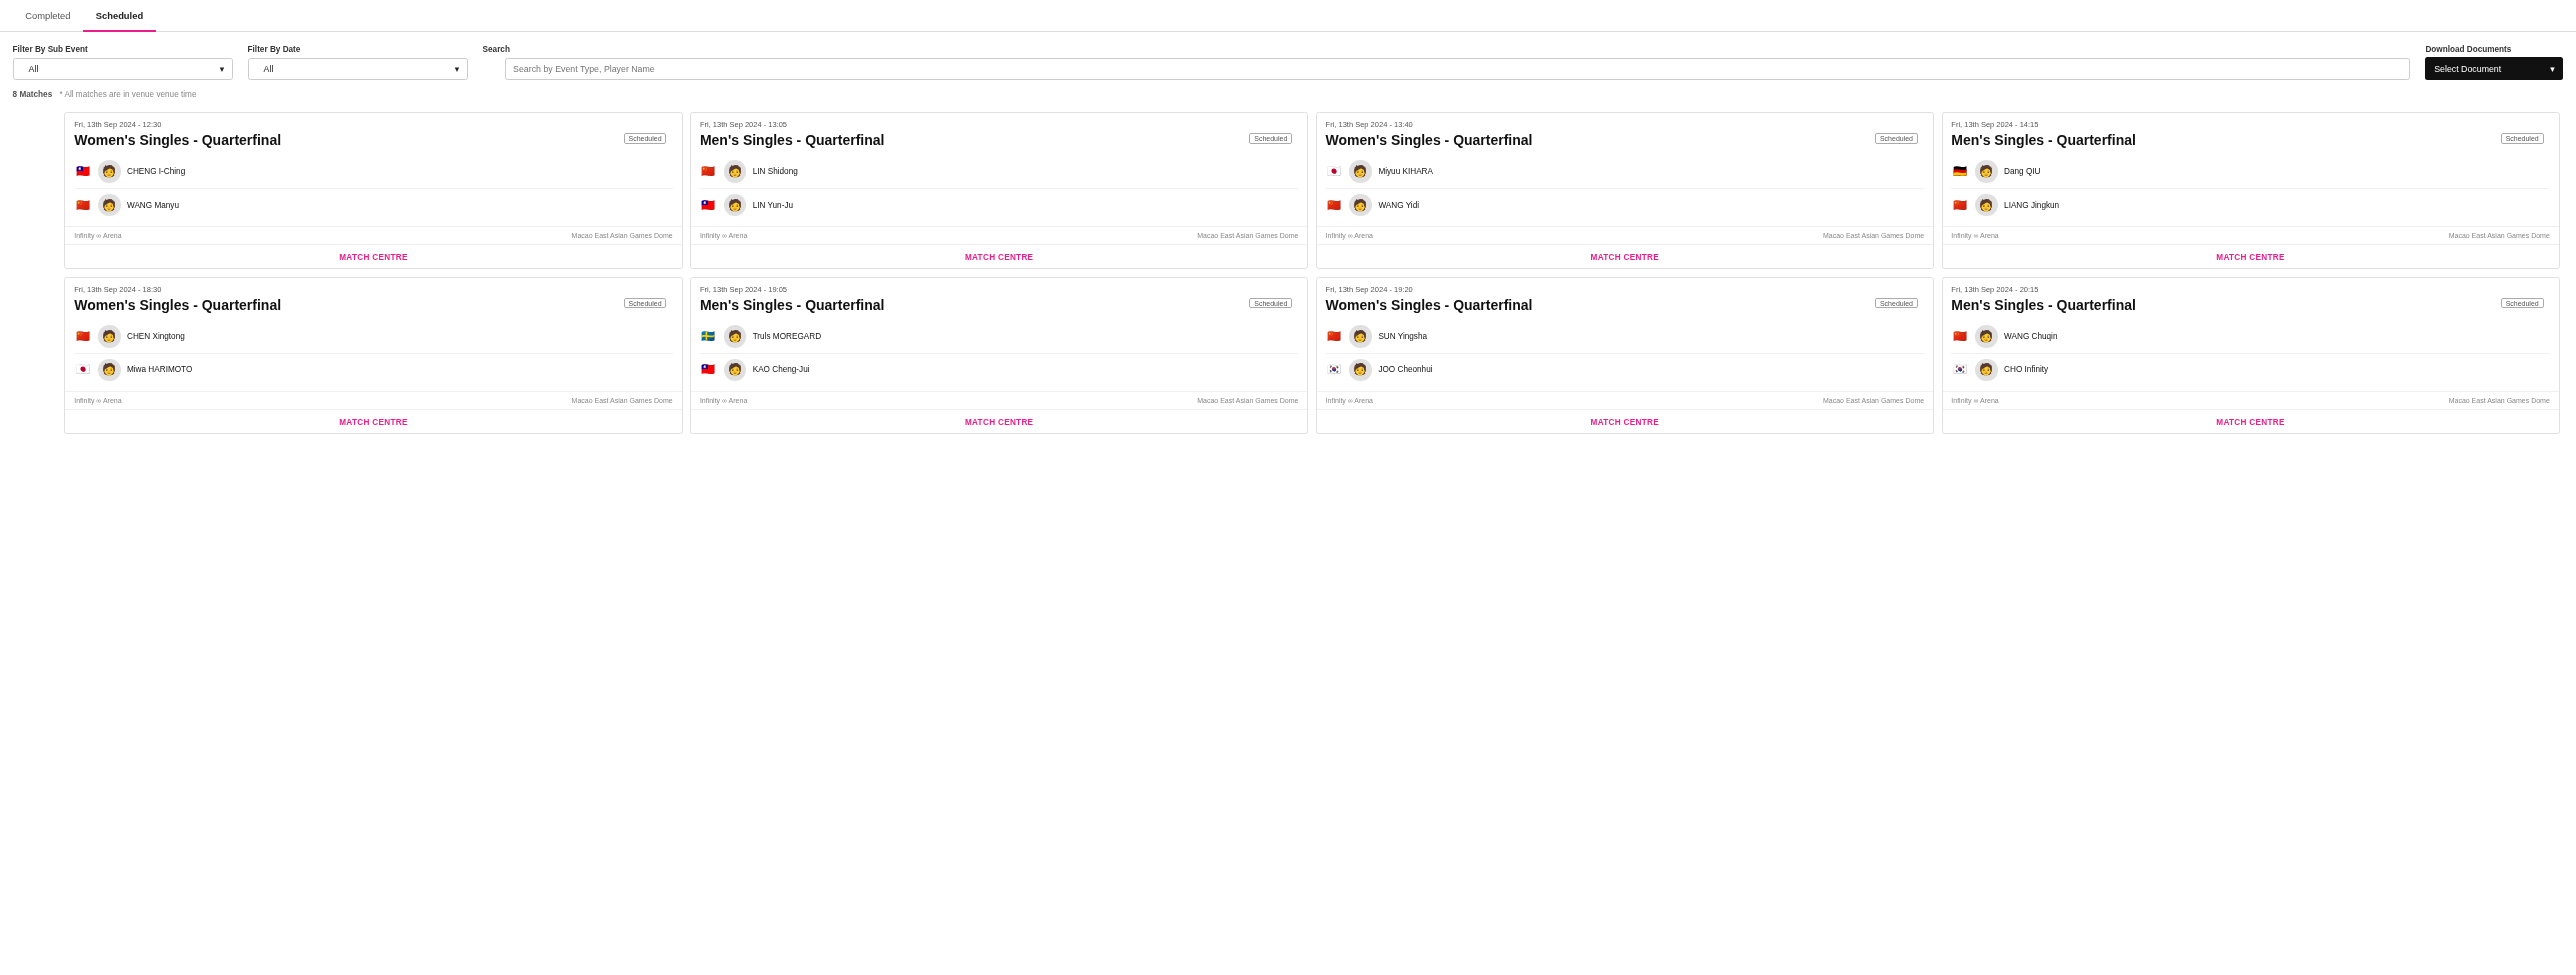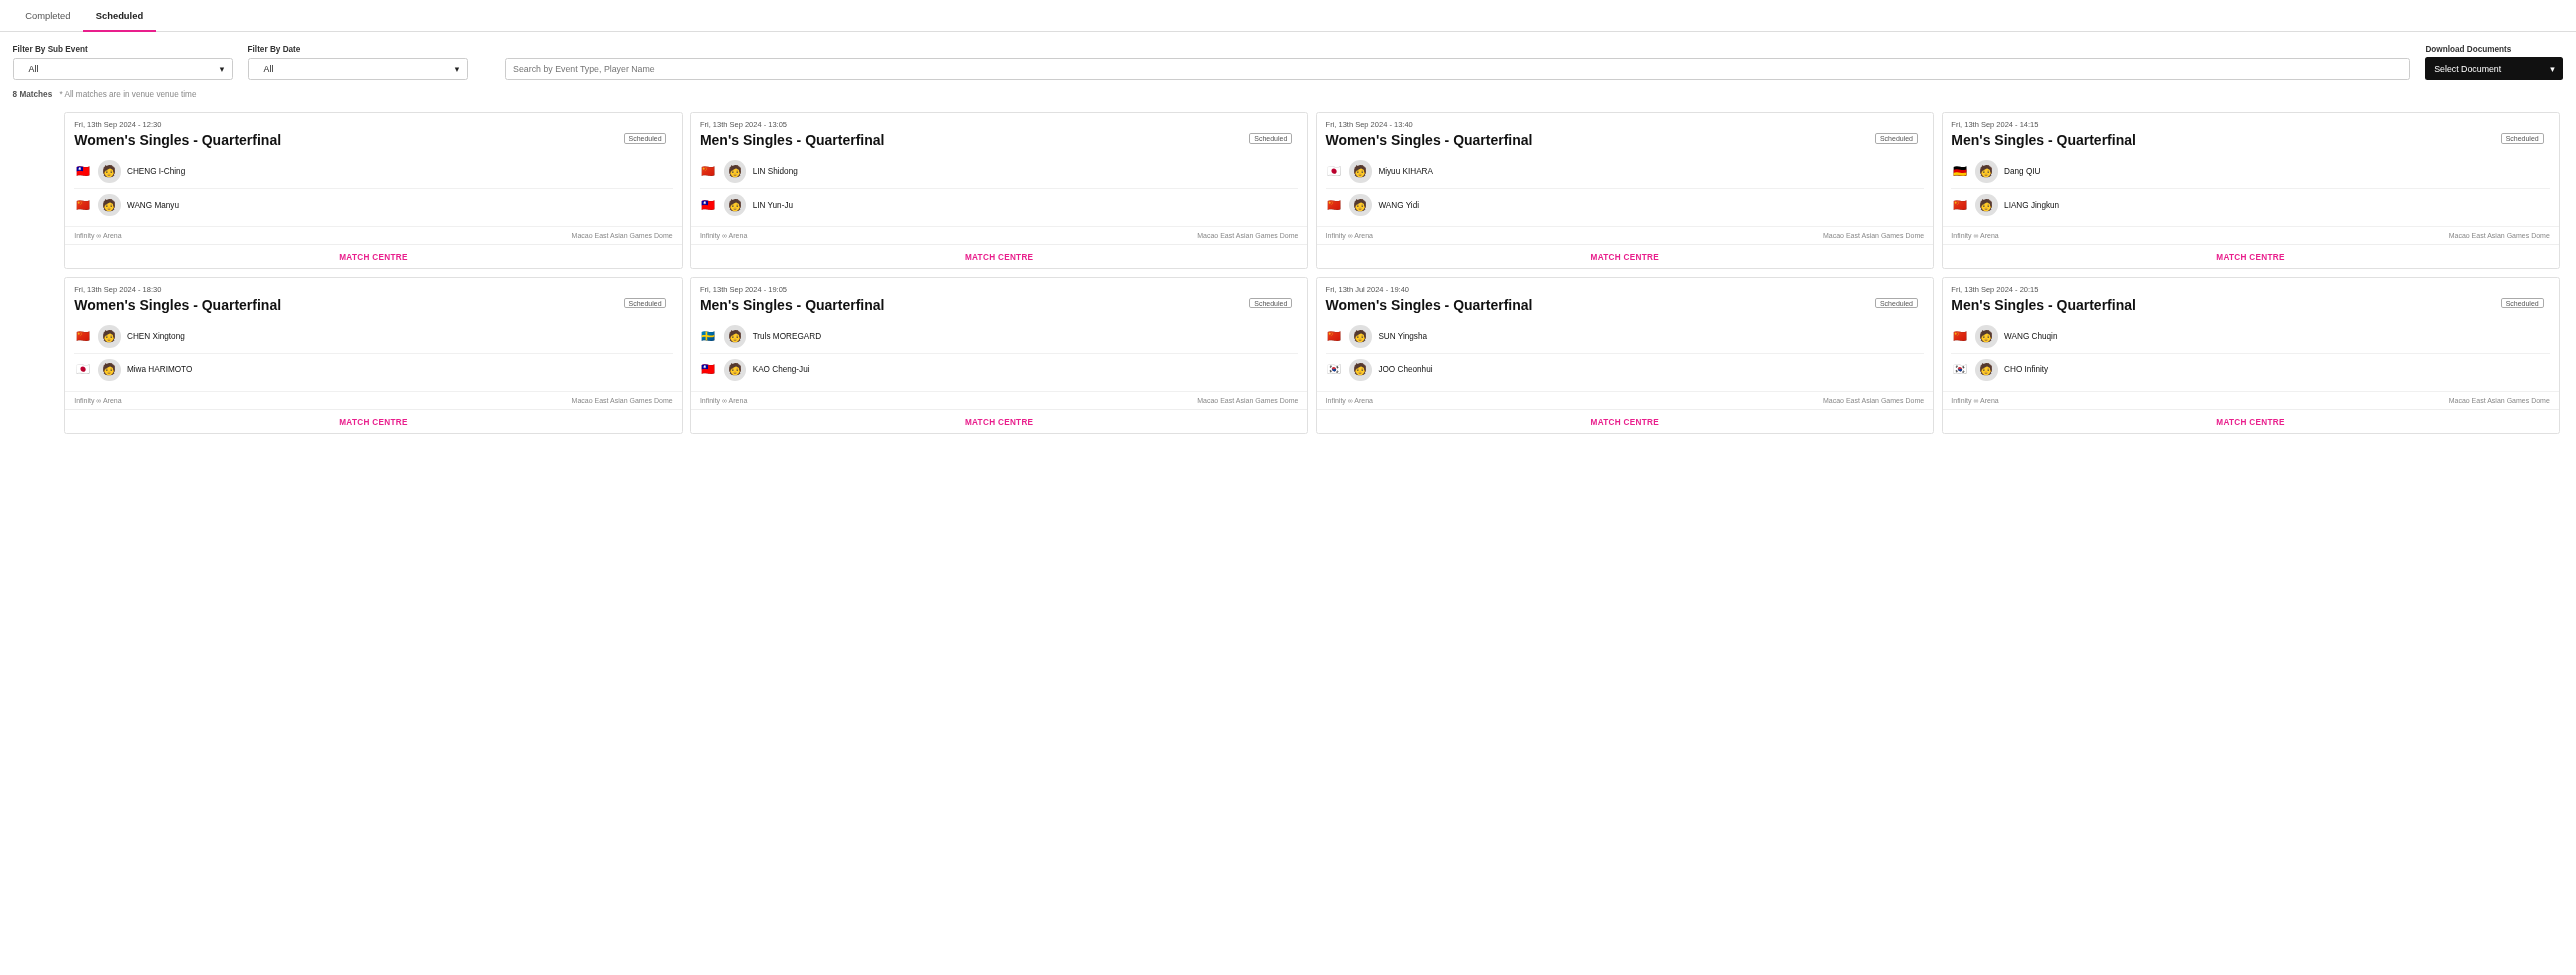--- a/index.html
+++ b/index.html
@@ -76,20 +76,21 @@
     </div>
   </div>
   <div class="filter-group date">
     <label>Filter By Date</label>
     <div class="select-box">
       <span>All</span>
       <span>▾</span>
     </div>
   </div>
   <div class="filter-group search">
+    <label>Search</label>
     <input class="search-box" type="text" placeholder="Search by Event Type, Player Name" style="">
   </div>
   <div class="filter-group download">
     <label>Download Documents</label>
     <div class="doc-select">
       <span>Select Document</span>
       <span>▾</span>
     </div>
   </div>
 </div>
@@ -294,21 +295,21 @@
     <div class="card-venue">
       <span>Infinity ∞ Arena</span>
       <span>Macao East Asian Games Dome</span>
     </div>
     <div class="card-footer">
       <button class="match-centre-btn">MATCH CENTRE</button>
     </div>
   </div>
     <div class="match-card">
     <div class="card-header">
-      <div class="card-datetime">Fri, 13th Jul 2024 - 19:40</div>
+      <div class="card-datetime">Fri, 13th Sep 2024 - 19:20</div>
       <div class="card-header-row">
         <div class="card-event">Women's Singles - Quarterfinal</div>
         <div class="card-status">
           <span class="status-badge">Scheduled</span>
         </div>
       </div>
     </div>
     <div class="card-players">
 
         <div class="player-row">

